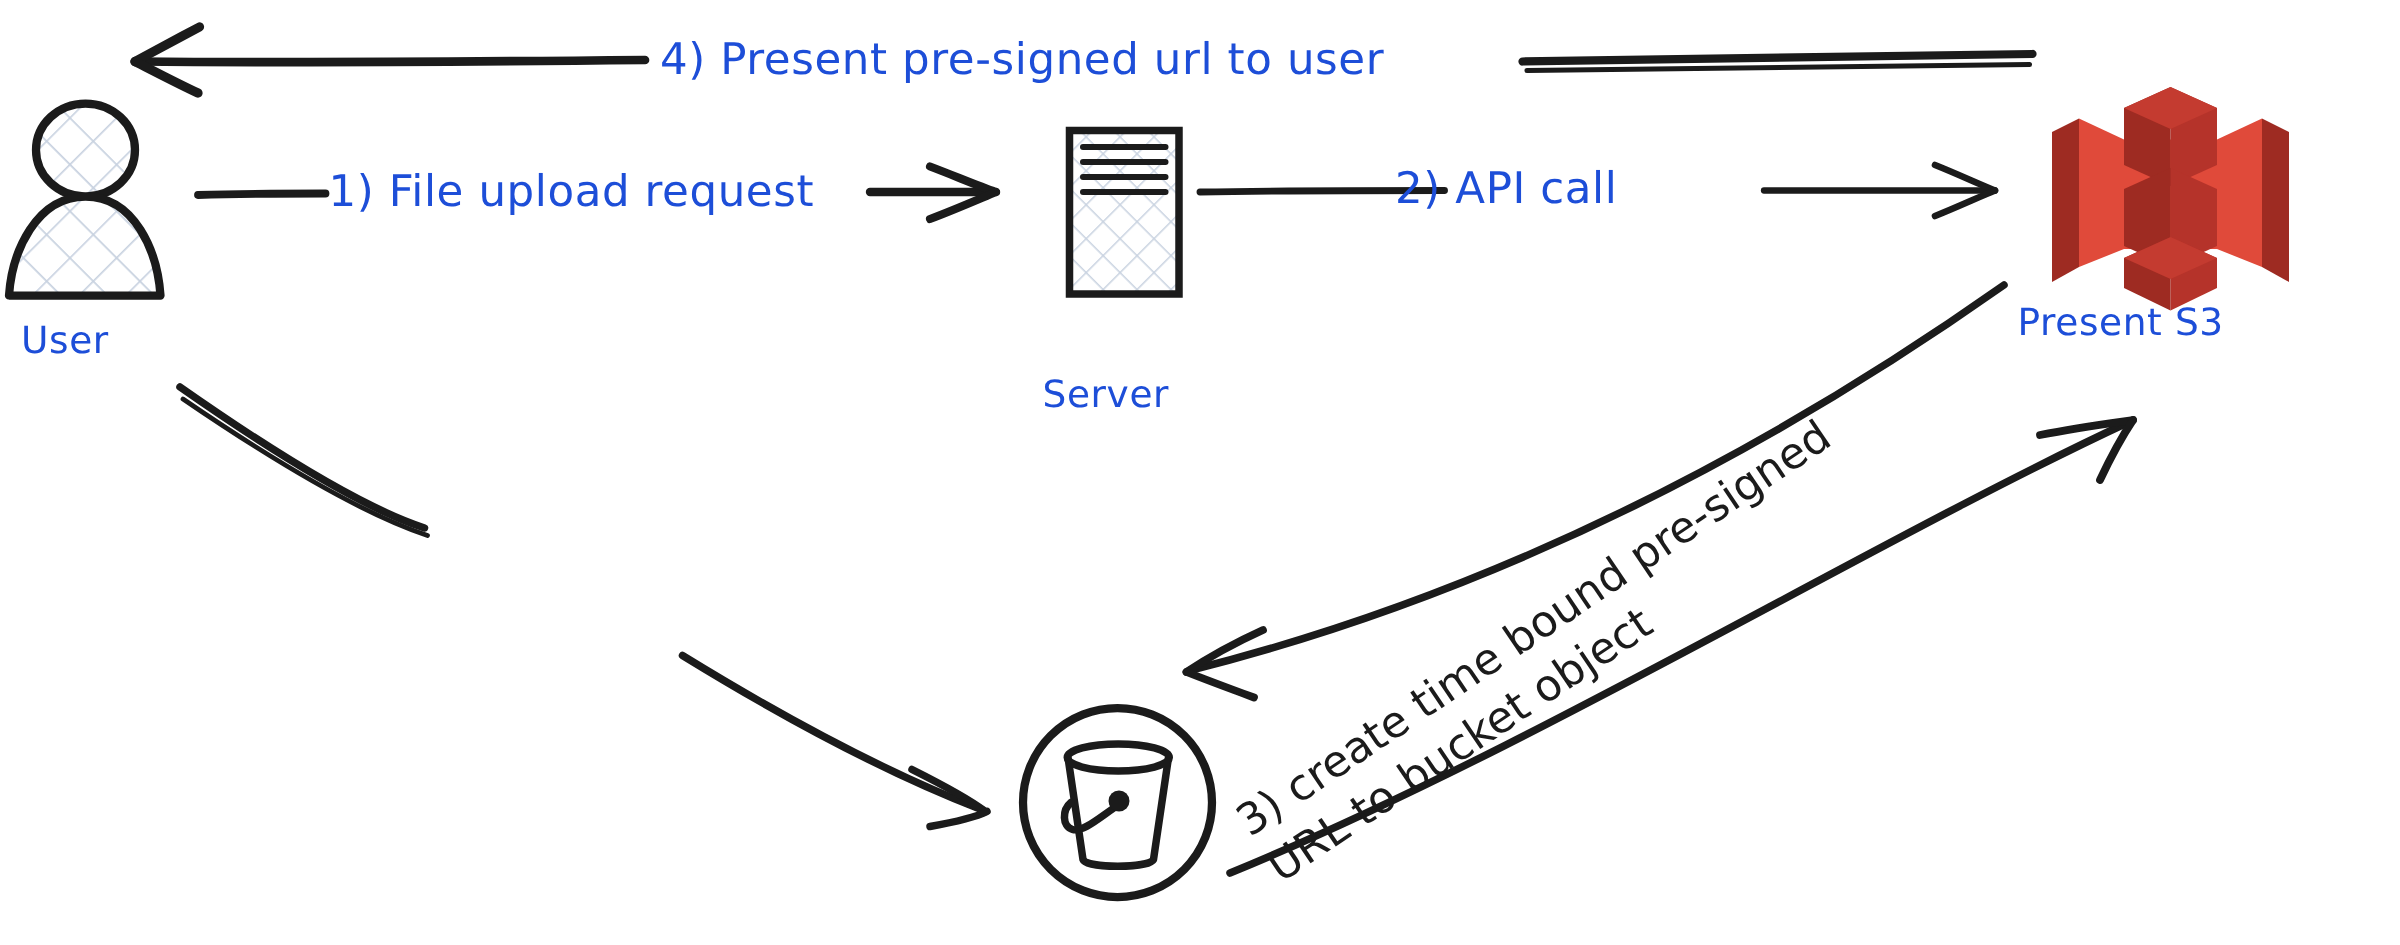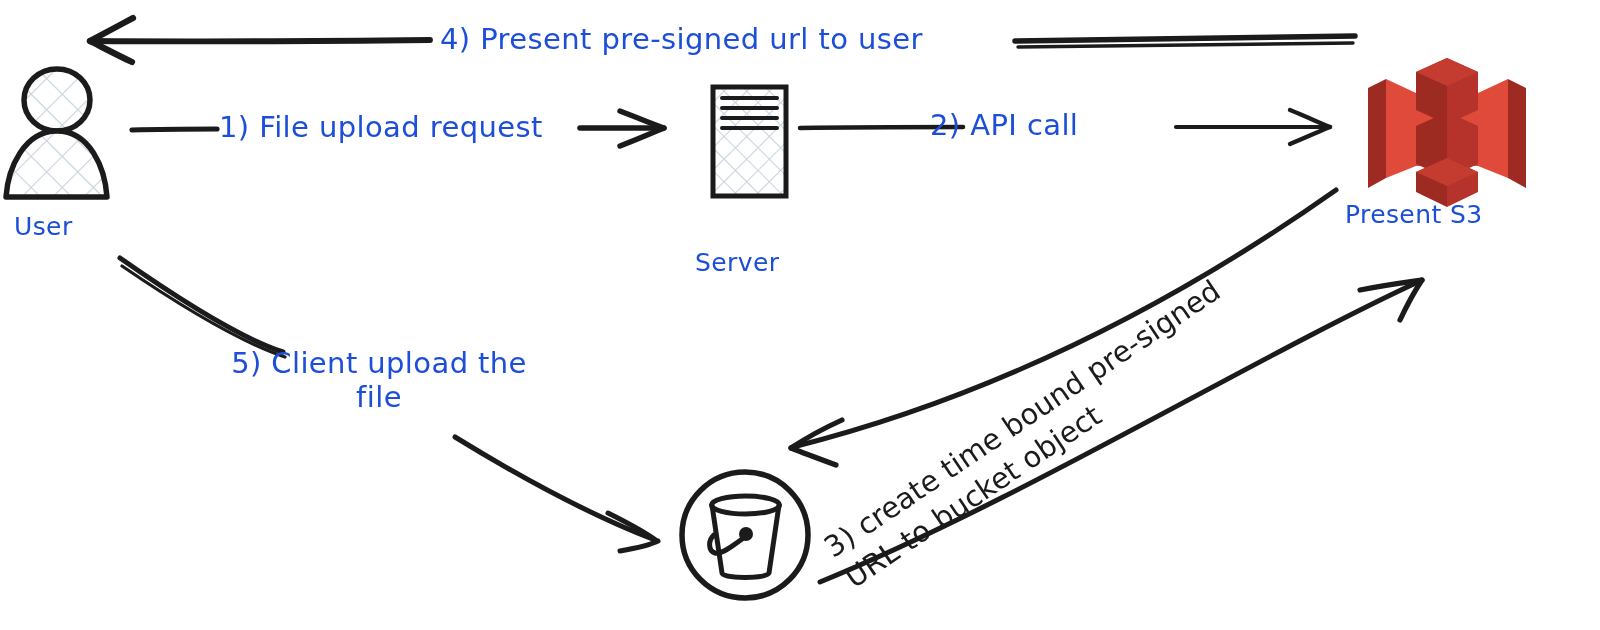--- a/index.html
+++ b/index.html
@@ -167,23 +167,19 @@
   <div class="hand-text lbl-node" style="left:695px; top:212px;margin-top:36px;">Server</div>
 
   <div class="hand-text lbl-node" style="left:1345px; top:200px;">Present S3</div>
 
   <div class="hand-text lbl-edge" style="left:440px; top:22px;">4) Present pre-signed url to user</div>
 
   <div class="hand-text lbl-edge" style="left:219px; top:110px;text-align:right;">1) File upload request</div>
 
   <div class="hand-text lbl-edge" style="left:930px; top:108px;">2) API call</div>
 
-  <div class="hand-text lbl-edge lbl-edge-multi" style="left:205px; top:346px; width:348px;">
-    <div>5) Client upload the</div>
-    <div>file</div>
-  </div>
 
   <div class="rot-block" style="left:818px; top:536px; transform: rotate(-34deg);">
     <div class="rot-line">3) create time bound pre-signed</div>
     <div class="rot-line" style="margin-top:3px;">URL to bucket object</div>
   </div>
 
 </div>
 
 </body></html>

